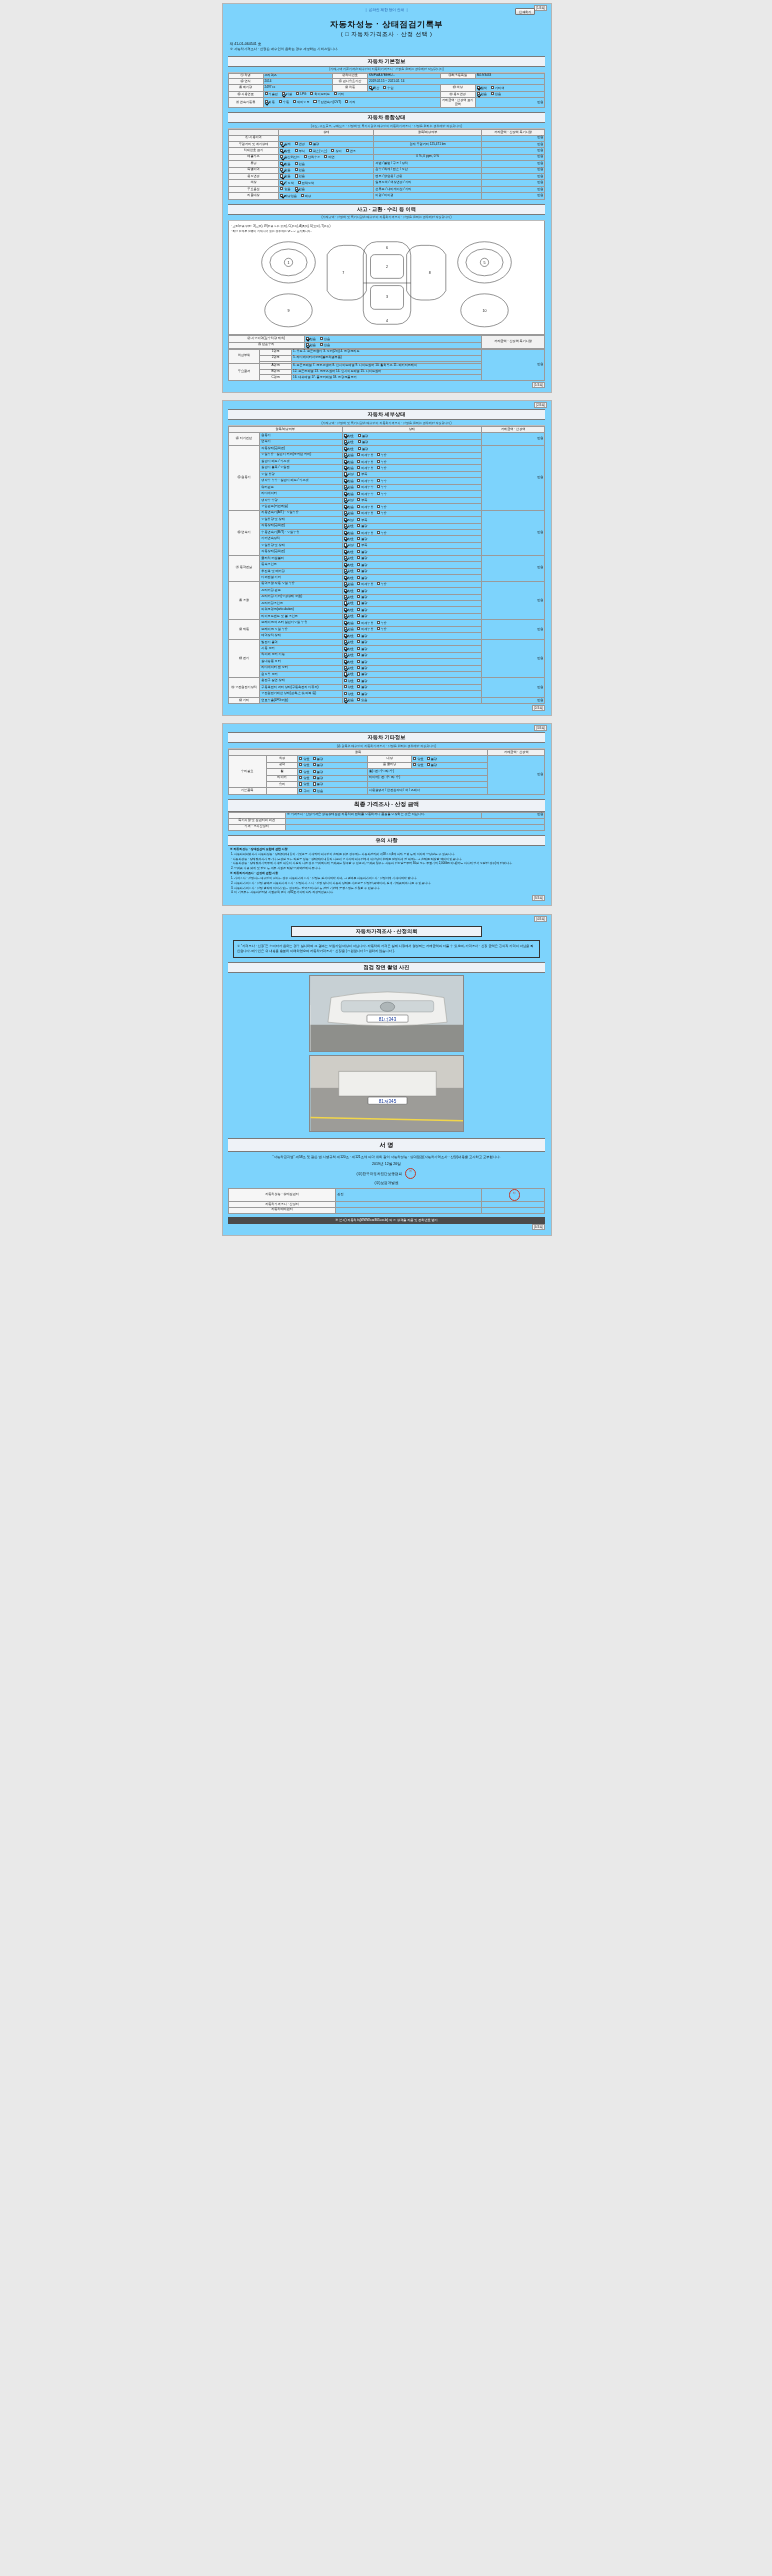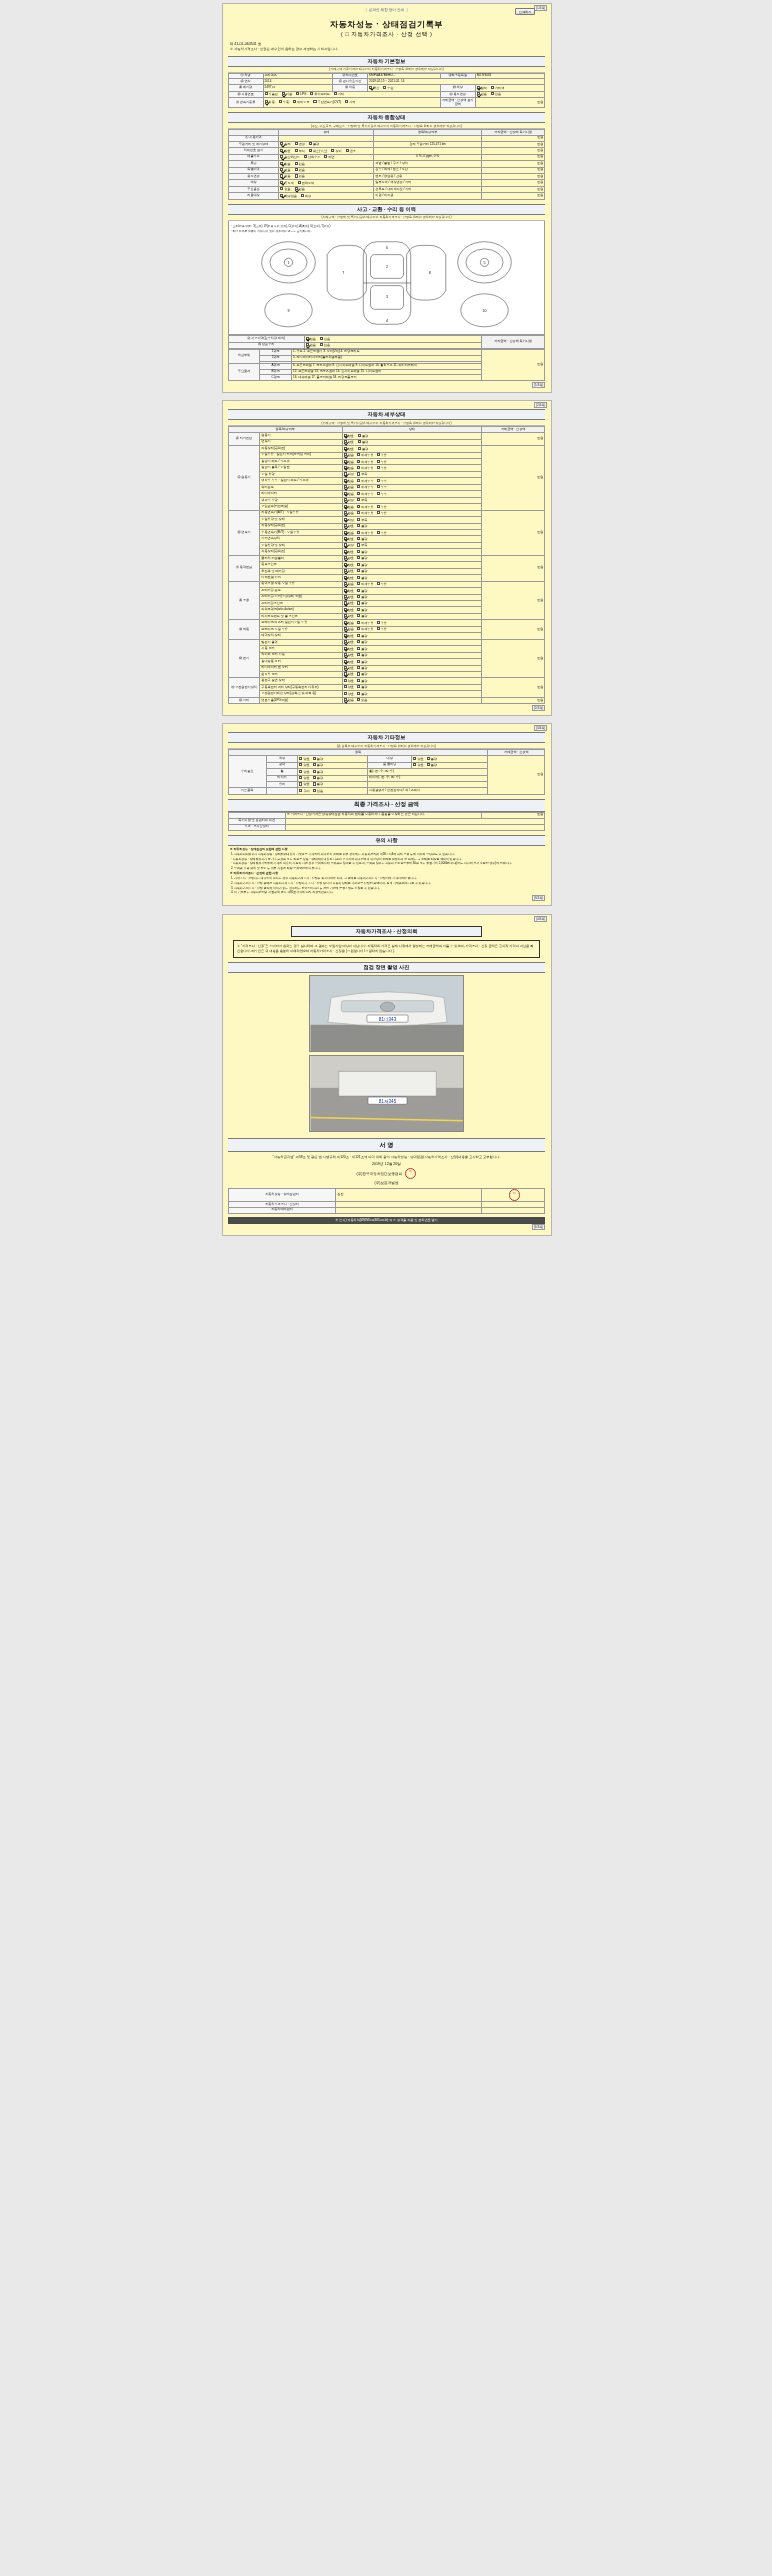--- a/index.html
+++ b/index.html
@@ -12,21 +12,21 @@
     width: 773px;
   }
   .page {
     width: 773px;
     background: #e9e9e9;
     padding: 3.1px 0;
   }
   .sheet {
     width: 330px;
     margin: 0 auto 7.2px auto;
-    background: #fef9c3;
+    background: #7dd3fc;
     border: 0.5px solid #b5b5b5;
     padding: 4.1px 5.2px 5.2px 5.2px;
     position: relative;
   }
   .top-link {
     text-align: center;
     color: #1a4fa0;
     font-size: 3.6px;
     margin-bottom: 1.5px;
   }

